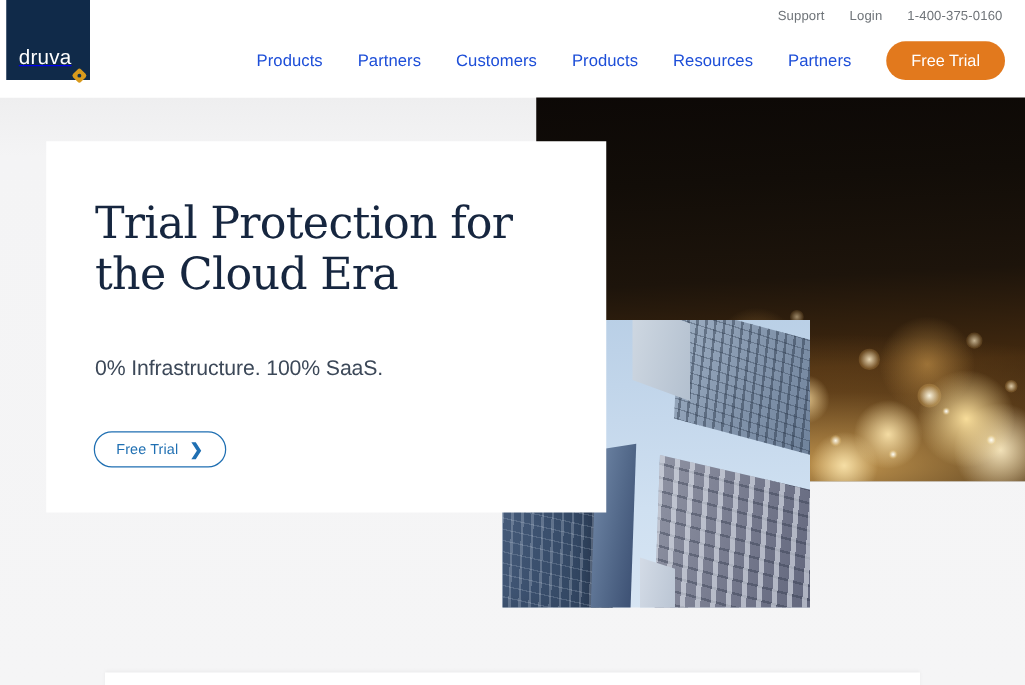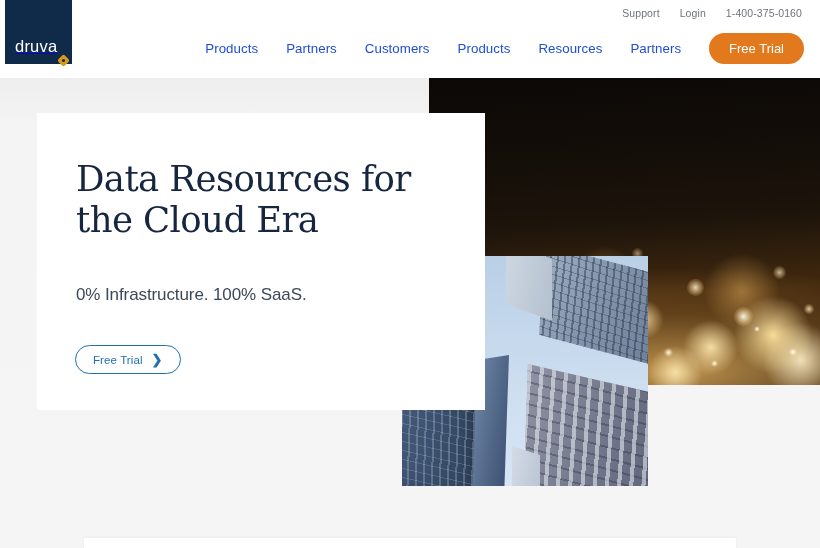--- a/index.html
+++ b/index.html
@@ -195,21 +195,21 @@
       background:repeating-linear-gradient(92deg, rgba(236,241,249,.55) 0 4px, rgba(255,255,255,0) 4px 12px),
                  repeating-linear-gradient(2deg, rgba(40,48,66,.35) 0 2px, rgba(255,255,255,0) 2px 11px);"></div>
 
     <div class="bldg" style="left:110px;top:190px;width:28px;height:58px;
       background:linear-gradient(100deg,#d3dbe6 0%,#b7c2d1 100%);
       transform:skewY(18deg); transform-origin:left top;"></div>
   </div>
 
   <div class="hero-card">
     <h1 class="hero-h1">
-      <span>Data Resources for</span><br>
+      <span>Trial Protection for</span><br>
       <span>the Cloud Era</span>
     </h1>
     <p class="hero-sub">
       <span>0% Infrastructure. 100% SaaS.</span><br>
     </p>
     <button class="hero-cta">
       <span>Free Trial</span>
       <span class="chev">❯</span>
     </button>
   </div>

